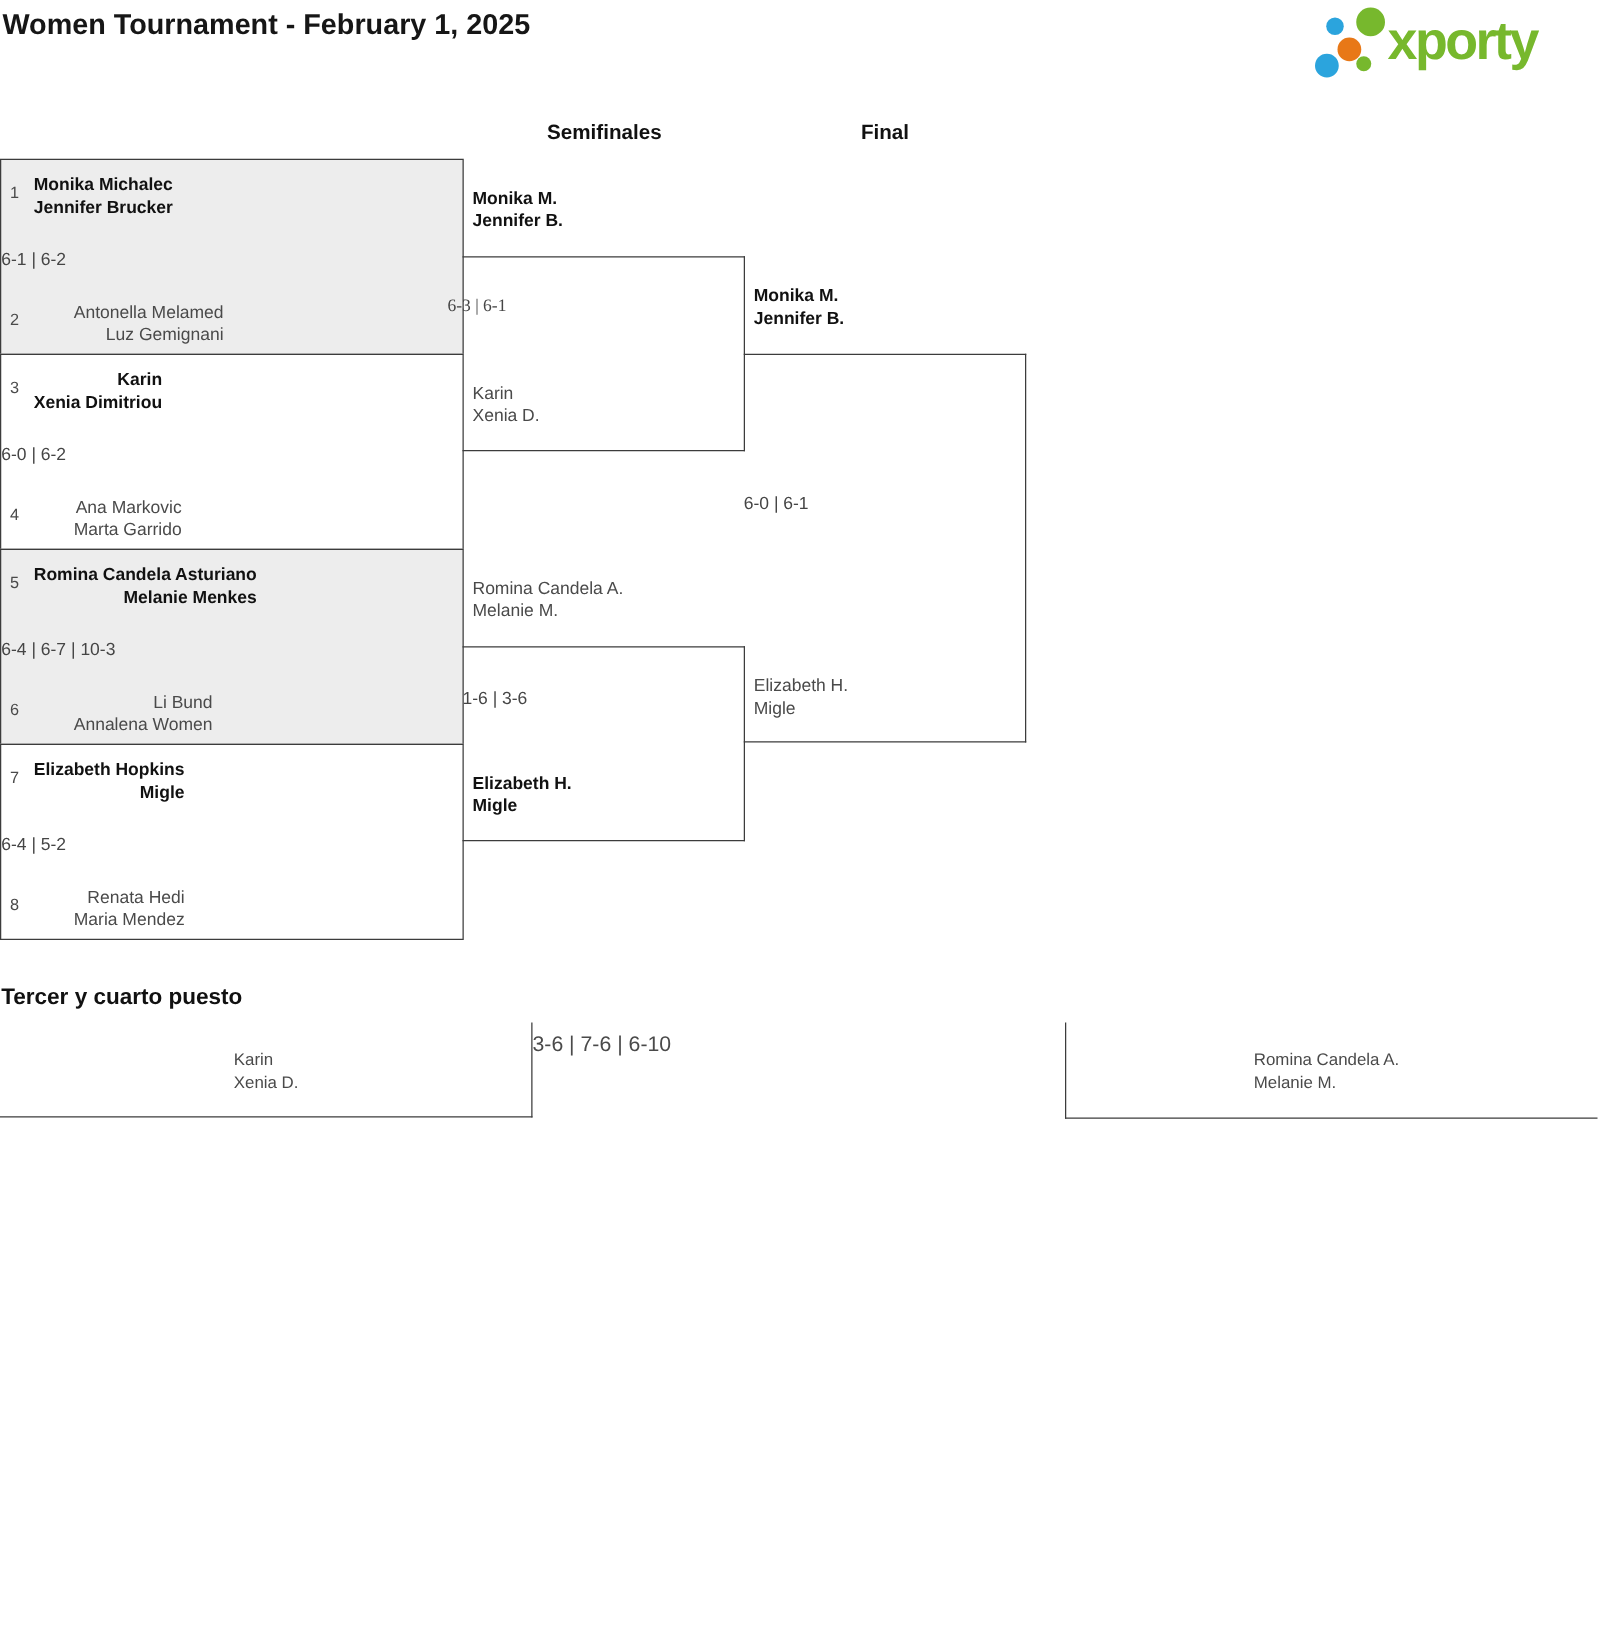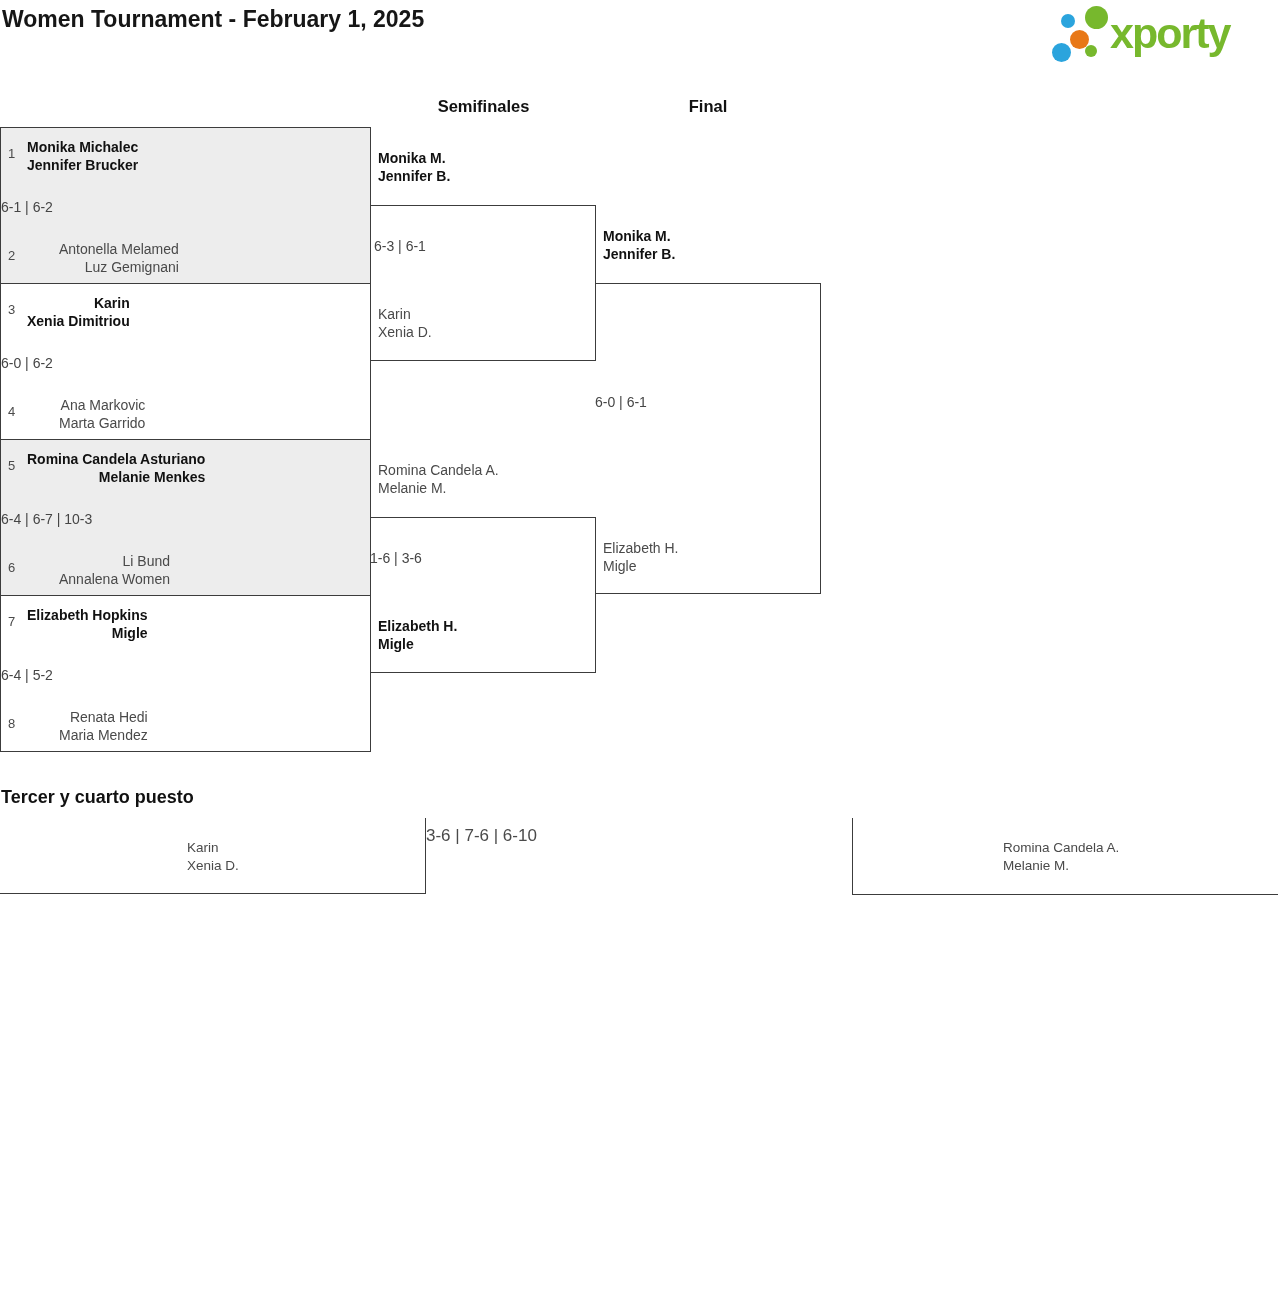--- a/index.html
+++ b/index.html
@@ -34,21 +34,21 @@
 
   
   .sf-box { left:370px; width:226px; height:156px; box-sizing:border-box; border:1px solid #3c3c3c; border-left:none; position:absolute; }
   #sf-box-1 { top:205px; }
   #sf-box-2 { top:517px; }
   .final-box { left:595px; top:283px; width:226px; height:311px; box-sizing:border-box; border:1px solid #3c3c3c; border-left:none; position:absolute; }
 
   .flabel { position:absolute; font-size:14px; line-height:18px; color:#4a4a4a; }
   .flabel.winner { color:#111; font-weight:700; }
   #sf1-top   { left:378px; top:149px; }
-  #sf1-score { left:374px; width:226px; top:238px; }
+  #sf1-score { left:358px; width:226px; top:238px;font-family:Liberation Serif, serif; }
   #sf1-bottom{ left:378px; top:305px; }
   #sf2-top   { left:378px; top:461px; }
   #sf2-score { left:370px; width:226px; top:550px; }
   #sf2-bottom{ left:378px; top:617px; }
   #f-top     { left:603px; top:227px; }
   #f-score   { left:595px; width:226px; top:394px; }
   #f-bottom  { left:603px; top:539px; }
 
   
   .tp-heading { left:1px; top:787px; font-size:18px; font-weight:600; color:#111; }

